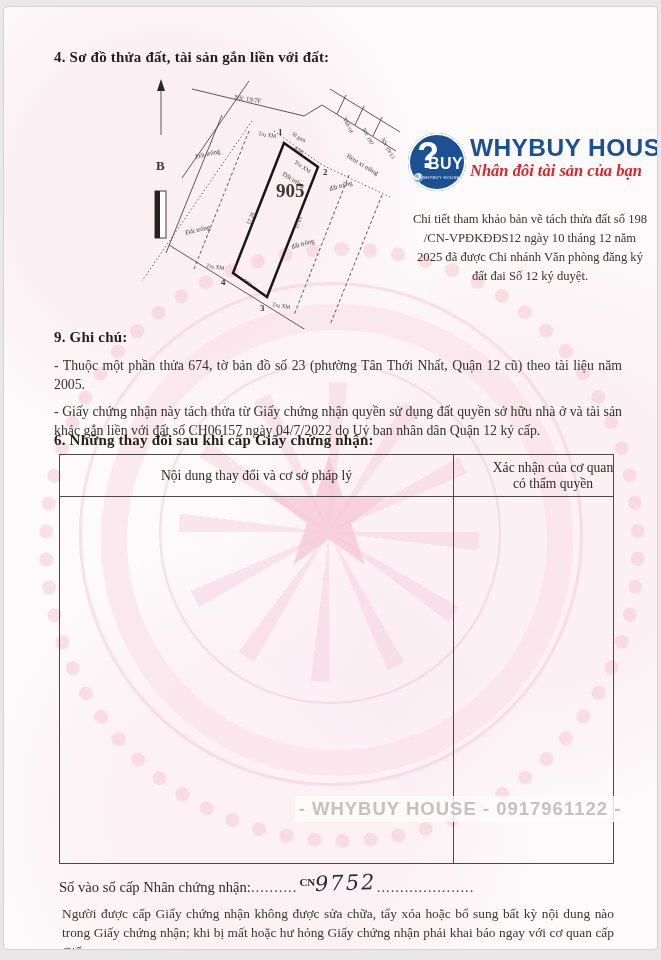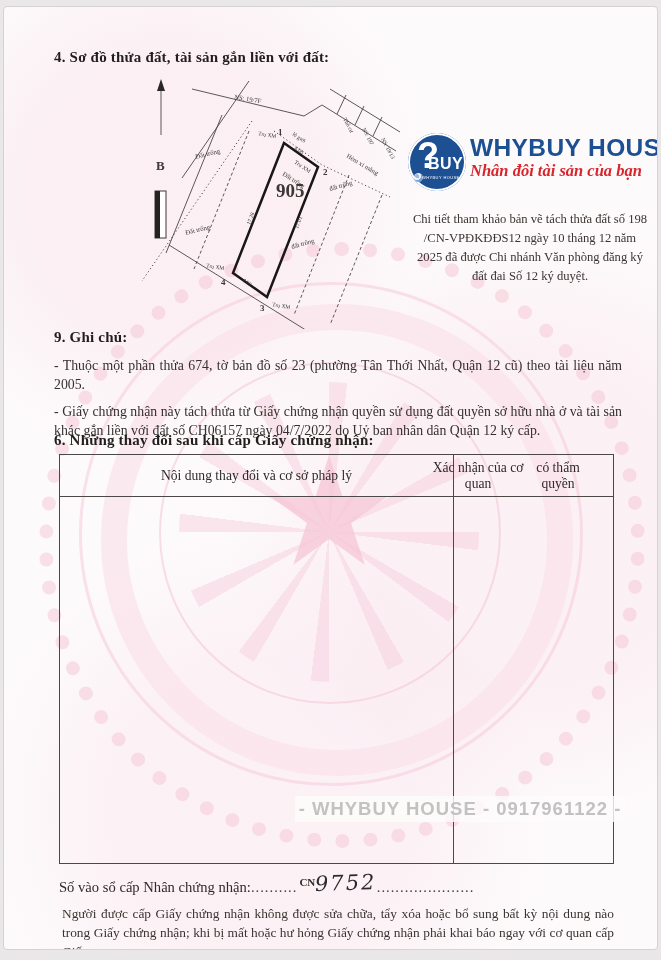--- a/index.html
+++ b/index.html
@@ -50,21 +50,21 @@
             font-size:16.5px;color:#d8242b;white-space:nowrap;margin-top:1px;}
   #refnote{position:absolute;left:407px;top:203px;width:238px;font-size:12.6px;line-height:1.5;
            color:#3a3532;text-align:center;}
   
   #tbl{position:absolute;left:55px;top:447px;width:553px;height:408px;border:1.6px solid #4c4846;text-decoration:underline;}
   #tbl .vline{position:absolute;left:393px;top:0;bottom:0;width:0;border-left:1.3px solid #4c4846;}
   #tbl .hline{position:absolute;left:0;right:0;top:41px;height:0;border-top:1.3px solid #4c4846;}
   .th{position:absolute;top:0;height:41px;display:flex;align-items:center;justify-content:center;
       font-size:13.6px;color:#2f2b29;text-align:center;line-height:1.15;}
   .th1{left:0;width:393px;}
-  .th2{left:370px;width:160px;flex-direction:row;}
+  .th2{left:413px;width:160px;flex-direction:column;}
   
   #wm{position:absolute;left:291px;top:744px;width:330px;height:26px;
       background:rgba(252,251,251,.82);display:flex;align-items:center;justify-content:center;
       font-family:"Liberation Sans",sans-serif;font-weight:bold;font-size:18.5px;
       color:#c3c1c1;letter-spacing:1px;white-space:nowrap;z-index:6;margin-top:45px;}
   
   #serial{position:absolute;left:55px;top:866px;font-size:14.6px;color:#2f2b29;white-space:nowrap;}
   .dots{letter-spacing:1px;color:#4a4542;}
   .serial-cn{font-weight:bold;font-size:11px;position:relative;top:-6px;margin-left:2px;}
   .serial-num{font-family:"DejaVu Serif",serif;font-style:italic;font-size:21px;color:#2c2a31;

